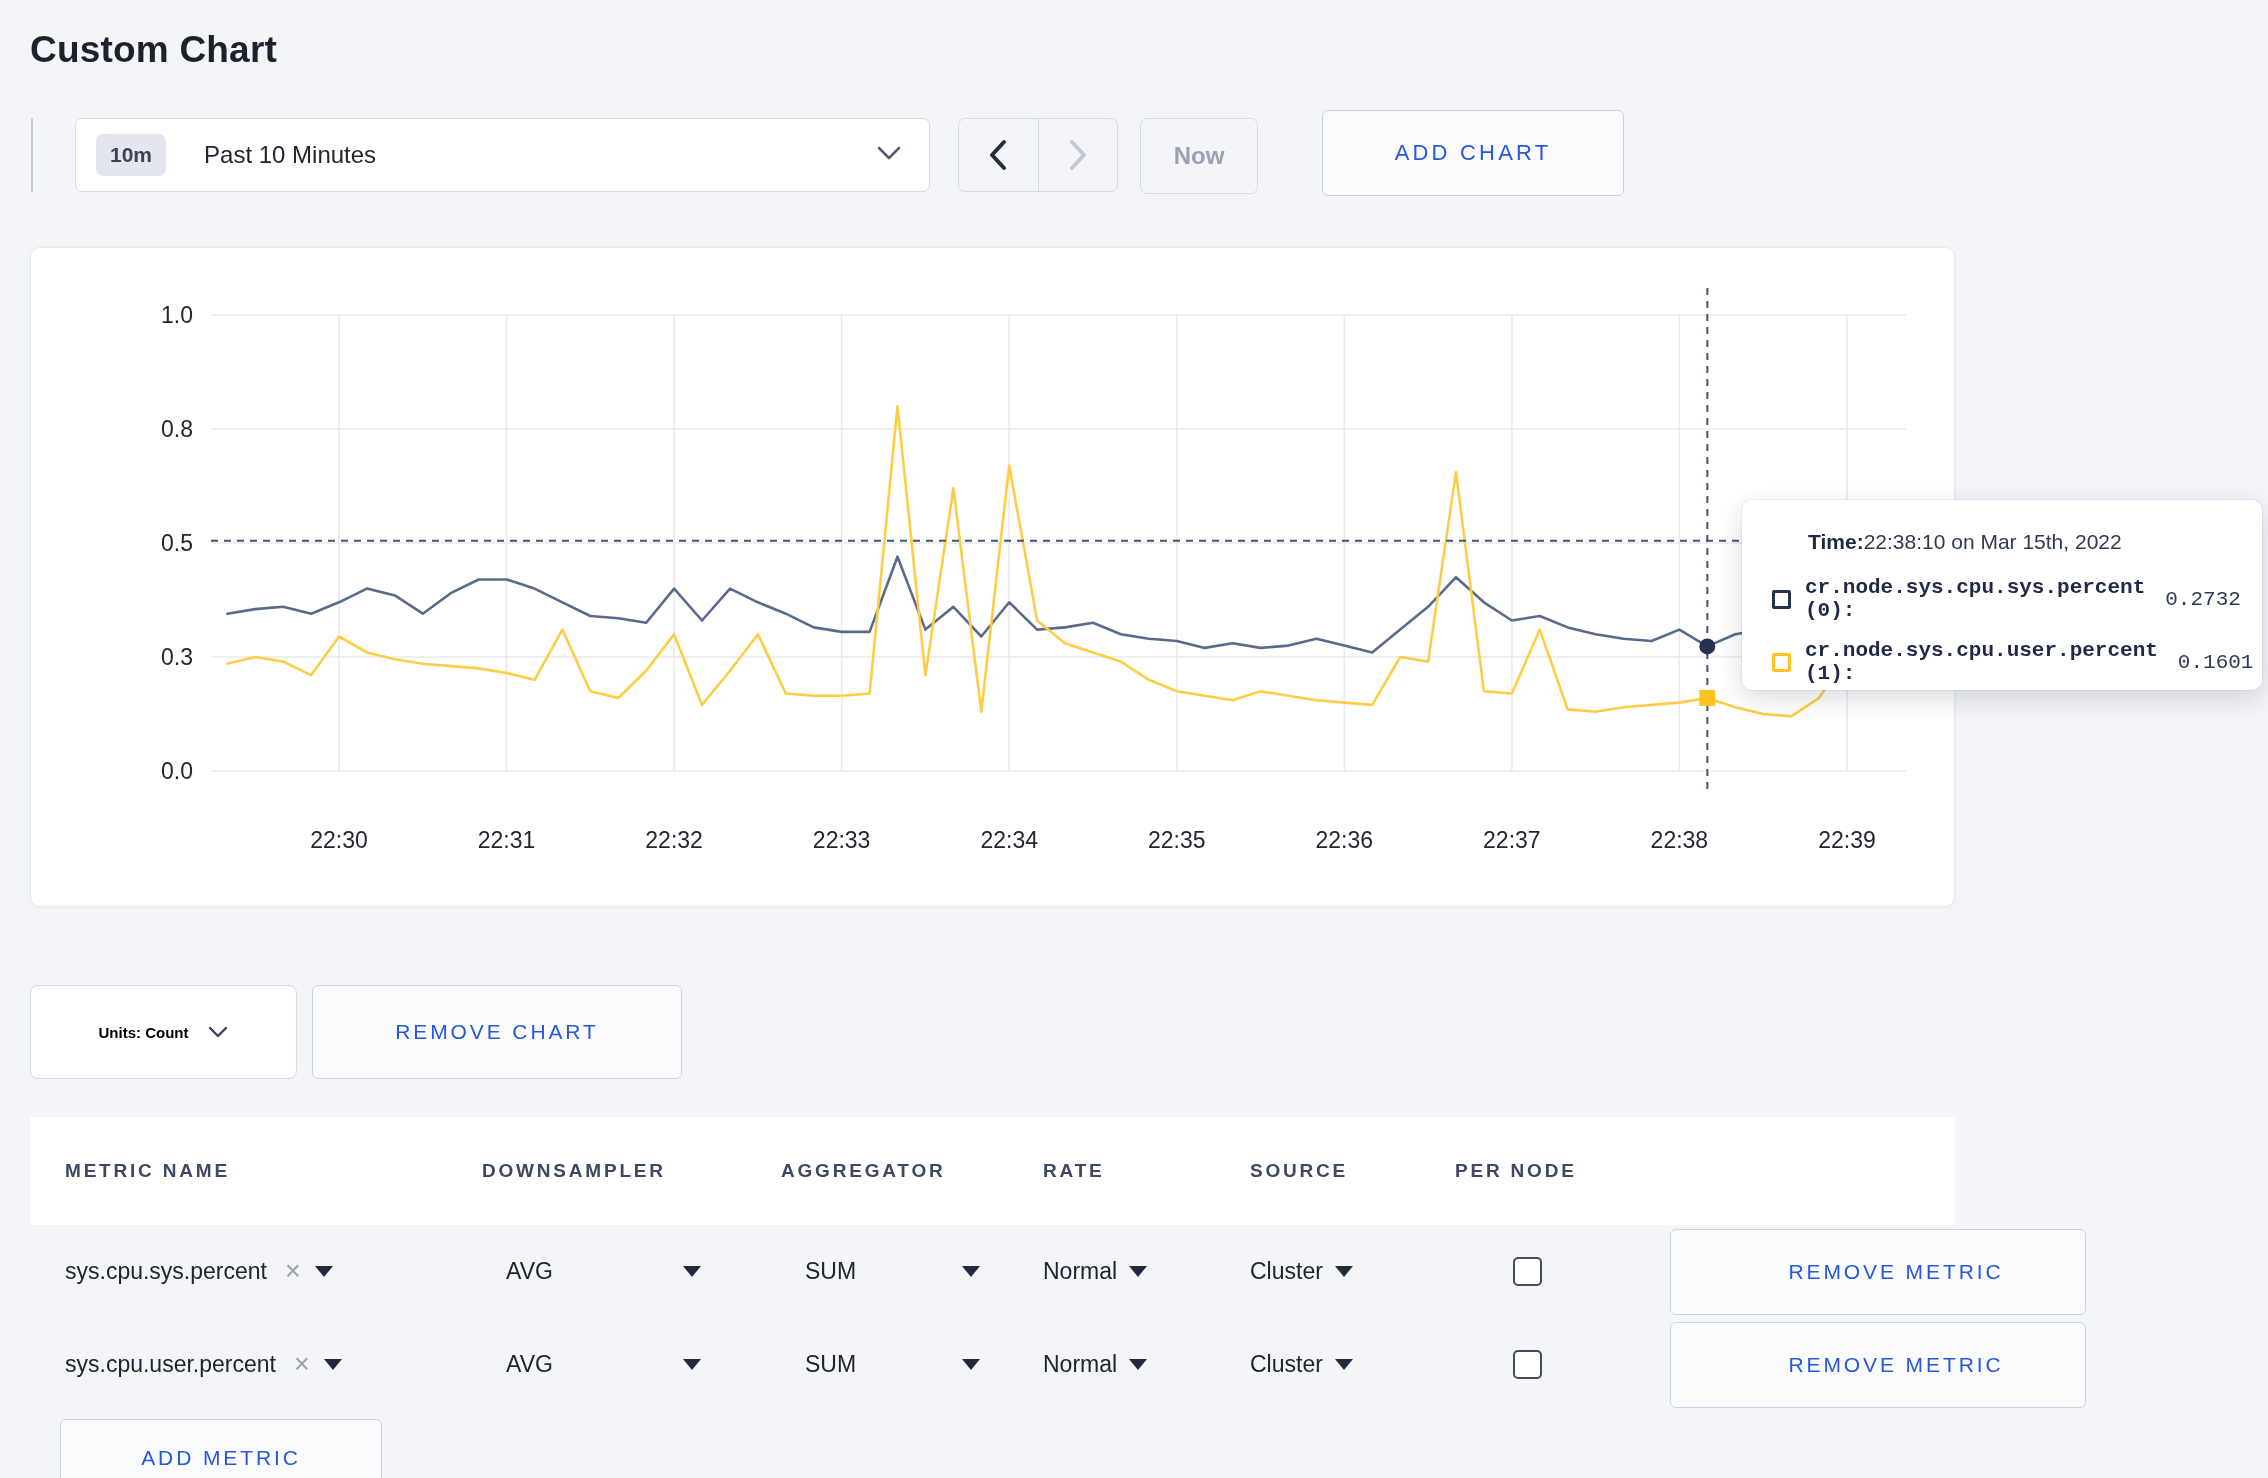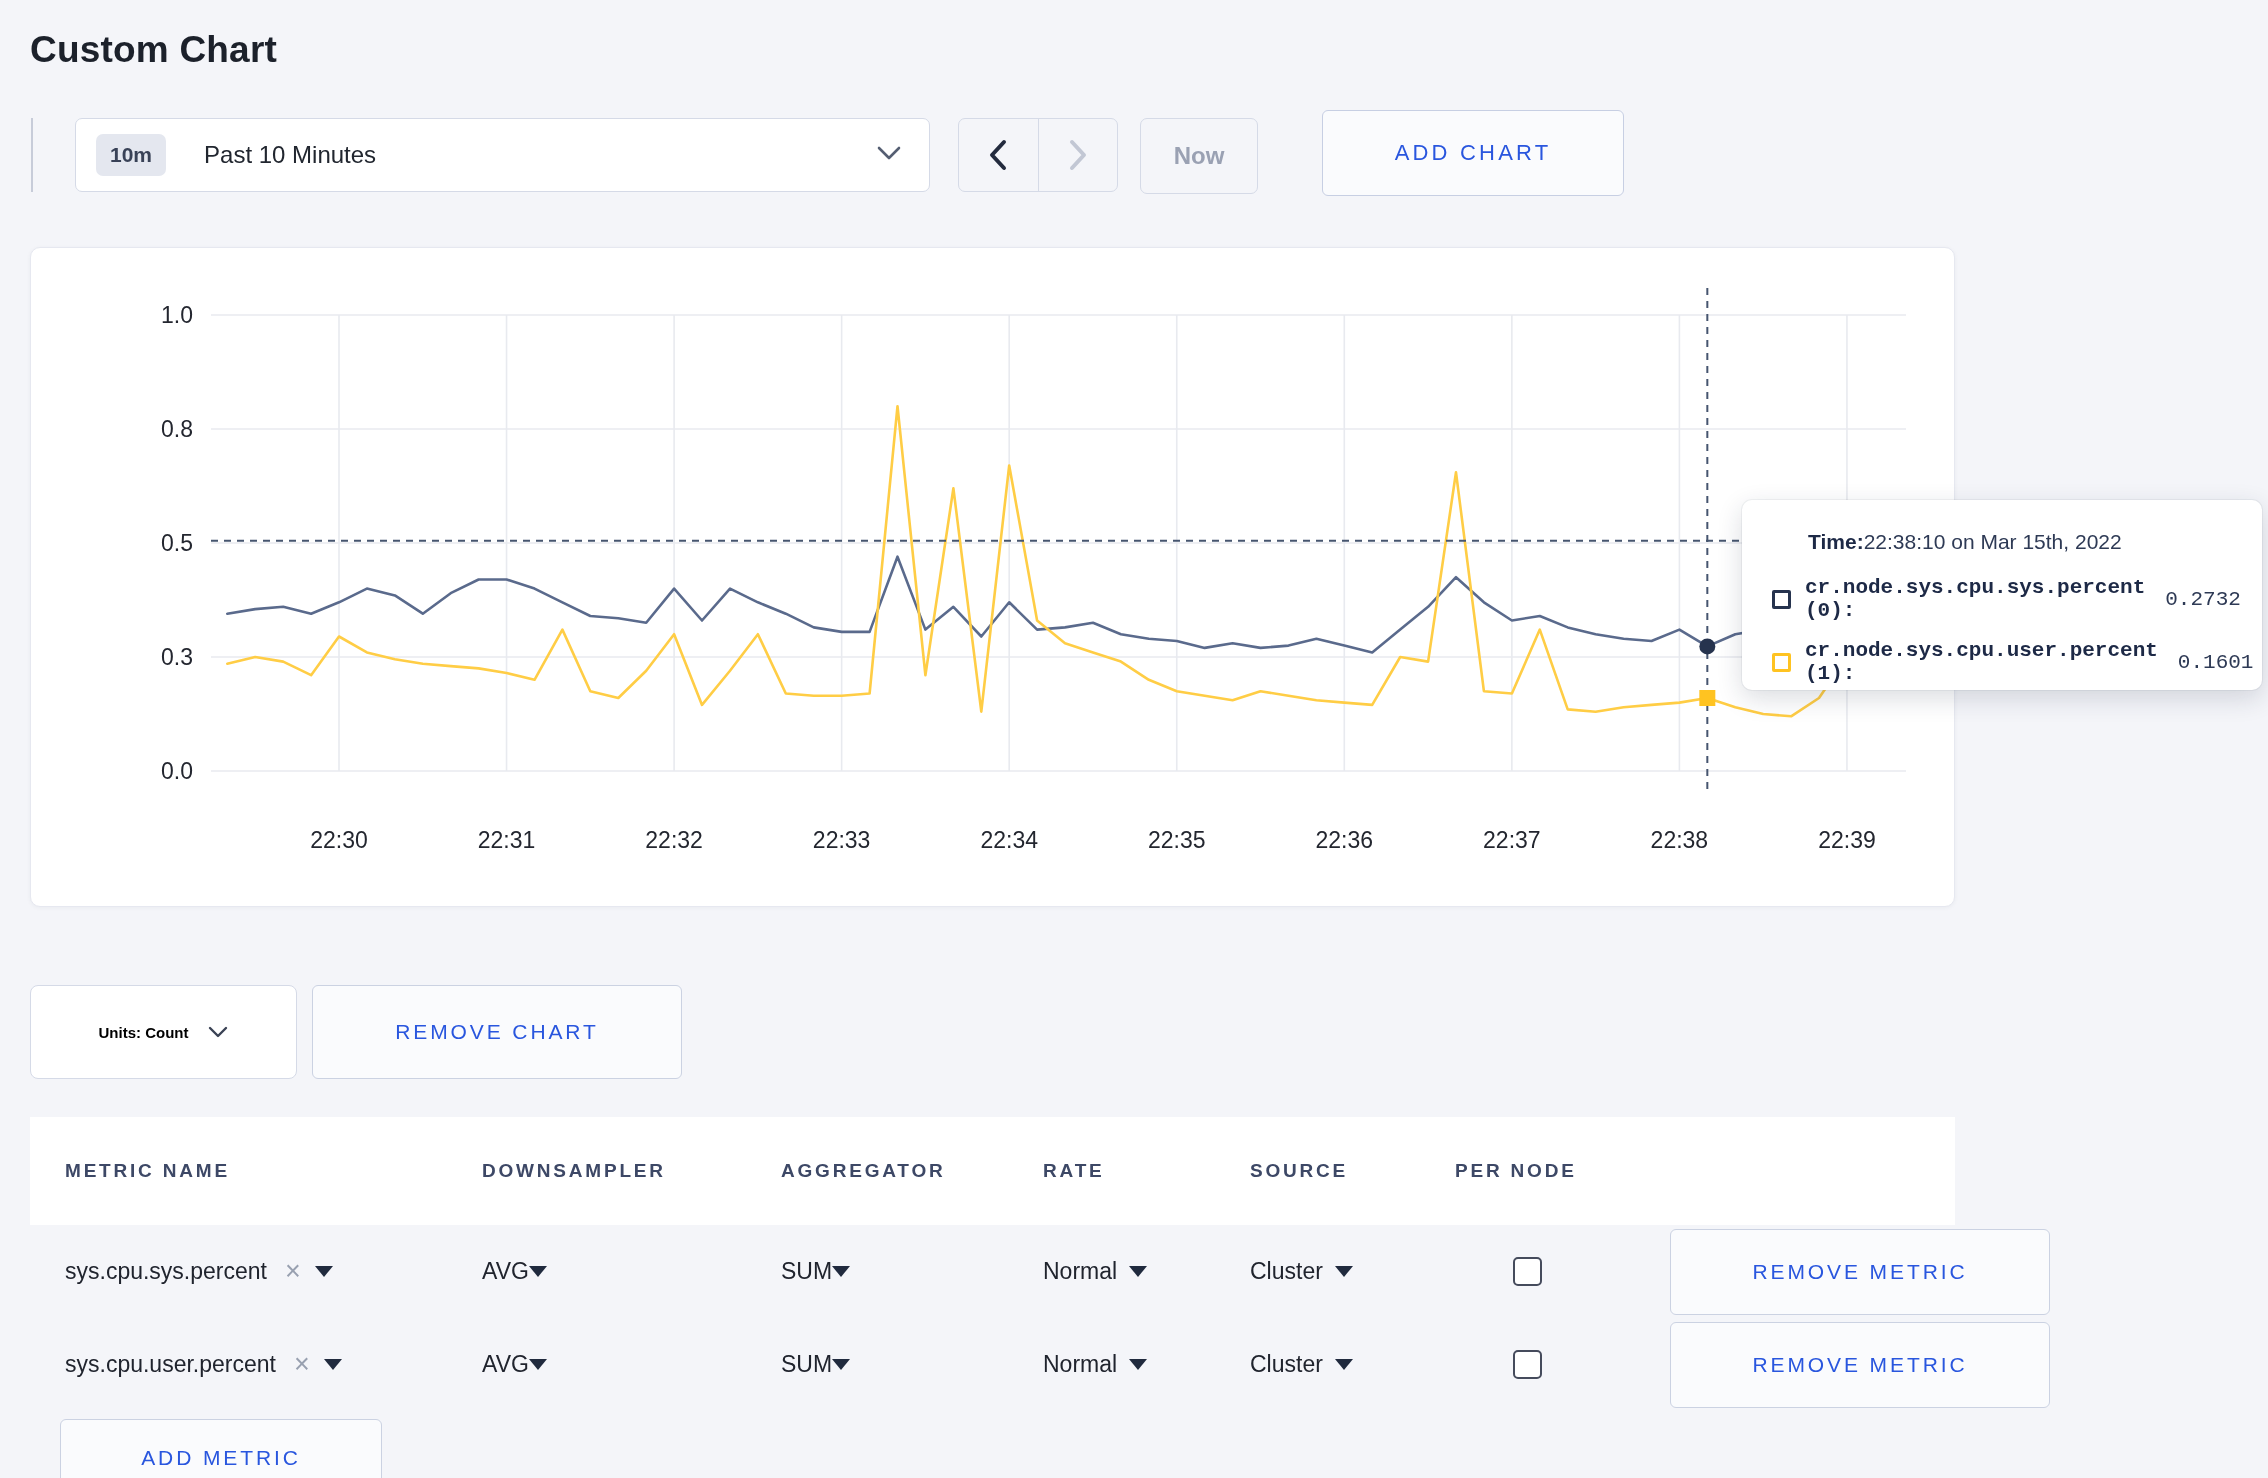--- a/index.html
+++ b/index.html
@@ -54,26 +54,26 @@
   .metrics{left:30px;top:1117px;width:1925px;}
   .mgrid{display:grid;grid-template-columns:405px 287px 250px 195px 193px 185px auto;align-items:center;
     box-sizing:border-box;padding-left:35px;gap:12px;}
   .mhead{background:#fff;height:108px;}
   .mhead .th{font-size:19px;font-weight:600;letter-spacing:2.8px;color:#3D4866;}
   .mrow{height:93px;}
   .cell{font-size:23px;color:#20242E;display:flex;align-items:center;}
   .caret{width:0;height:0;border-left:9px solid transparent;border-right:9px solid transparent;
     border-top:11px solid #202A3E;display:inline-block;}
   .xmark{font-size:27px;color:#98A0B0;margin:0 14px 0 18px;cursor:pointer;line-height:1;}
-  .sel-wide{display:flex;justify-content:flex-start;align-items:center;width:195px;cursor:pointer;}
+  .sel-wide{display:flex;justify-content:space-between;align-items:center;width:195px;cursor:pointer;margin-left:24px;}
   .sel-narrow{display:flex;align-items:center;gap:12px;cursor:pointer;}
   .checkbox{width:29px;height:29px;border:2.5px solid #454B5C;border-radius:5px;background:#fff;
     margin-left:58px;cursor:pointer;box-sizing:border-box;}
   .row-btn{width:378px;height:84px;background:#FAFBFD;border:1.5px solid #CBD2E2;border-radius:6px;
-    display:flex;align-items:center;justify-content:center;margin-left:18px;cursor:pointer;}
+    display:flex;align-items:center;justify-content:center;margin-left:18px;cursor:pointer;padding-left:36px;}
   .row-btn .blue-action,.remove-chart-btn .blue-action{font-size:21px;letter-spacing:2.9px;}
   .add-metric-btn{margin:8px 0 0 30px;width:320px;height:76px;background:#FAFBFD;border:1.5px solid #CBD2E2;
     border-radius:6px;display:flex;align-items:center;justify-content:center;cursor:pointer;}
 </style>
 </head>
 <body>
 
 <h1 class="abs page-title">Custom Chart</h1>
 
 <div class="abs left-rule"></div>

